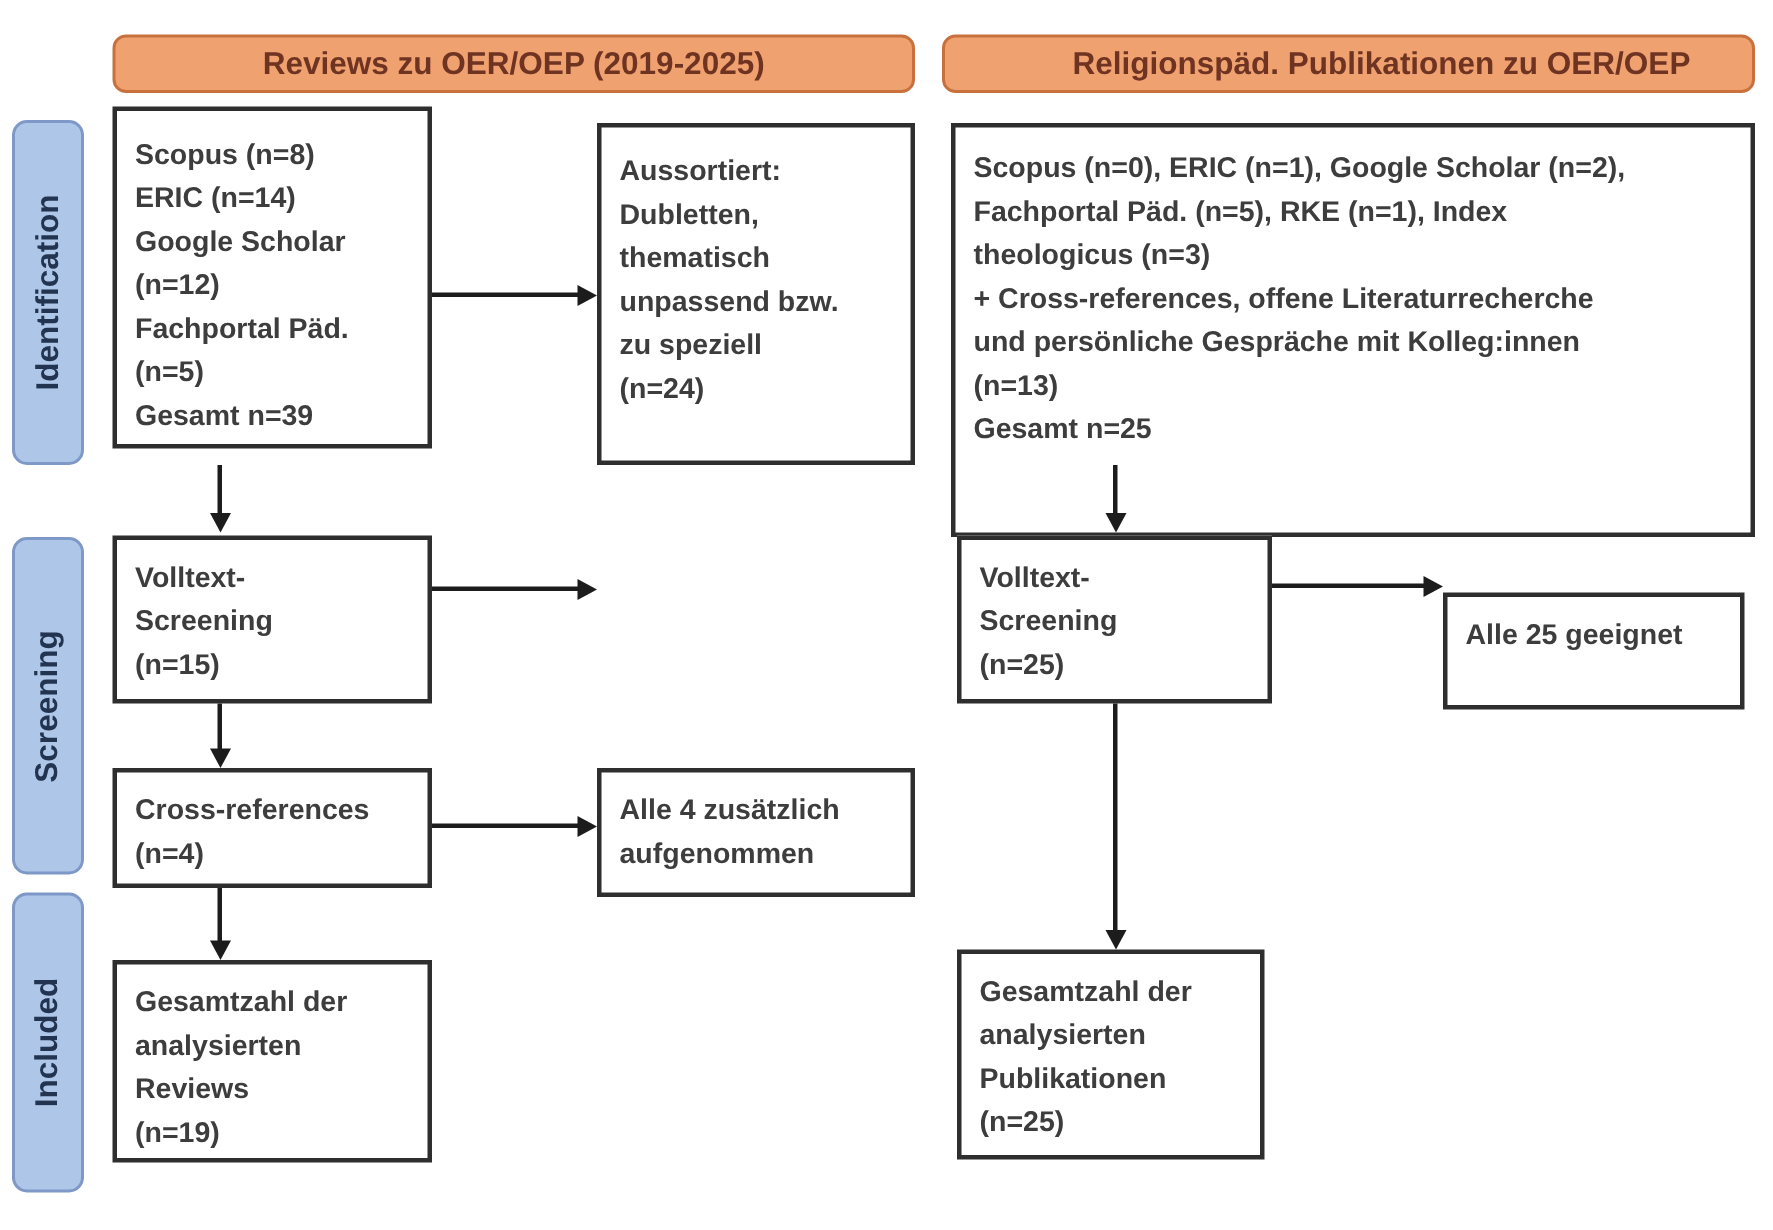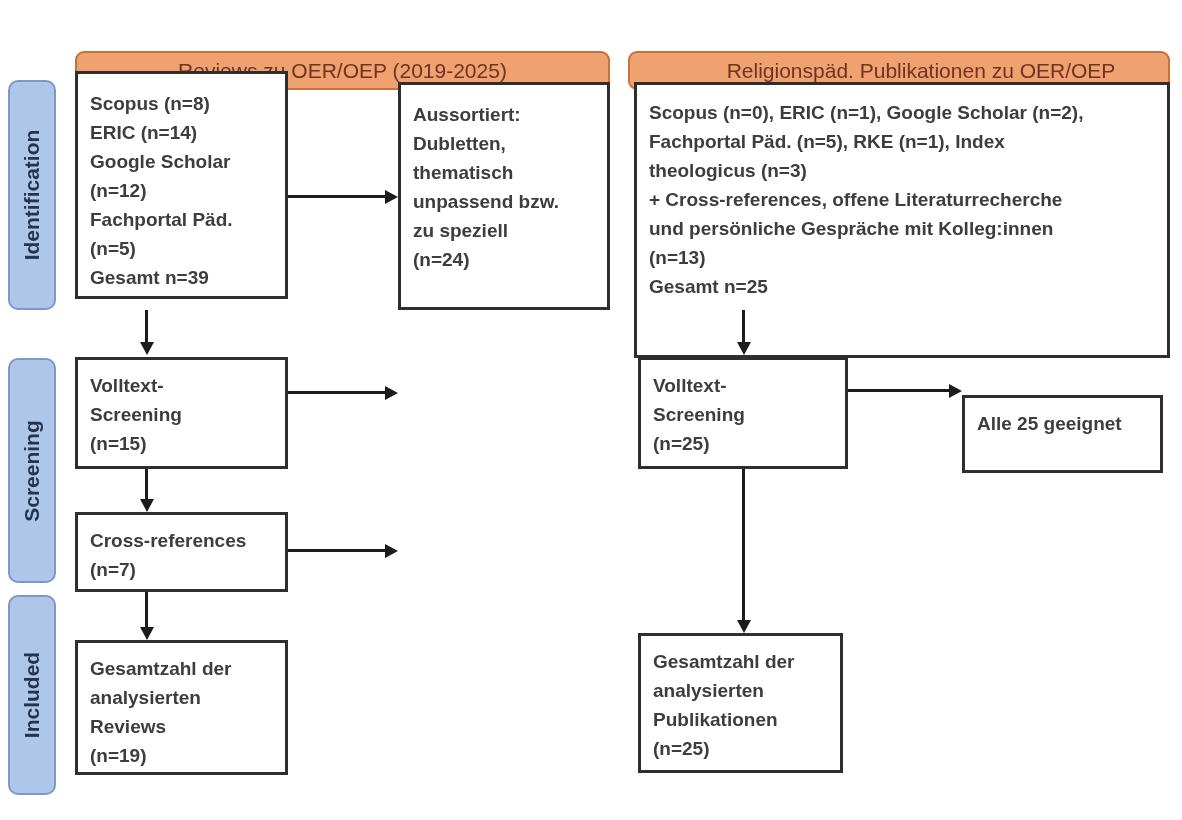--- a/index.html
+++ b/index.html
@@ -4,24 +4,23 @@
 <style>
   html,body { margin:0; padding:0; background:#ffffff; }
   #canvas {
     position:relative; width:1182px; height:820px; background:#ffffff;
     font-family:"Liberation Sans", sans-serif; overflow:hidden;
   }
   .header {
     position:absolute; box-sizing:border-box;
     background:var(--header-fill); border:2px solid var(--header-border);
     border-radius:9px; color:var(--header-text);
-    font-size:21px; font-weight:normal;
+    font-size:21px; font-weight:bold;
     display:flex; align-items:center; justify-content:center;
     text-align:center;
-    margin-top:28px;
   }
   .stage {
     position:absolute; box-sizing:border-box;
     background:var(--stage-fill); border:2px solid var(--stage-border);
     border-radius:10px;
     display:flex; align-items:center; justify-content:center;
   }
   .stage span {
     transform:rotate(-90deg); white-space:nowrap;
     color:var(--stage-text); font-size:21px; font-weight:bold;
@@ -87,21 +86,23 @@
 
   <div class="node" style="left:75px; top:357px; width:213px; height:112px;">Volltext-
 Screening
 (n=15)</div>
   <div class="node" style="left:638px; top:357px; width:210px; height:112px;">Volltext-
 Screening
 (n=25)</div>
   <div class="node" style="left:962px; top:355px; width:201px; height:78px;margin-top:40px;">Alle 25 geeignet</div>
 
   <div class="node" style="left:75px; top:512px; width:213px; height:80px;">Cross-references
-(n=7)</div>
+(n=4)</div>
+  <div class="node" style="left:398px; top:512px; width:212px; height:86px;">Alle 4 zusätzlich
+aufgenommen</div>
 
   <div class="node" style="left:75px; top:640px; width:213px; height:135px;">Gesamtzahl der
 analysierten
 Reviews
 (n=19)</div>
   <div class="node" style="left:638px; top:633px; width:205px; height:140px;">Gesamtzahl der
 analysierten
 Publikationen
 (n=25)</div>
 

